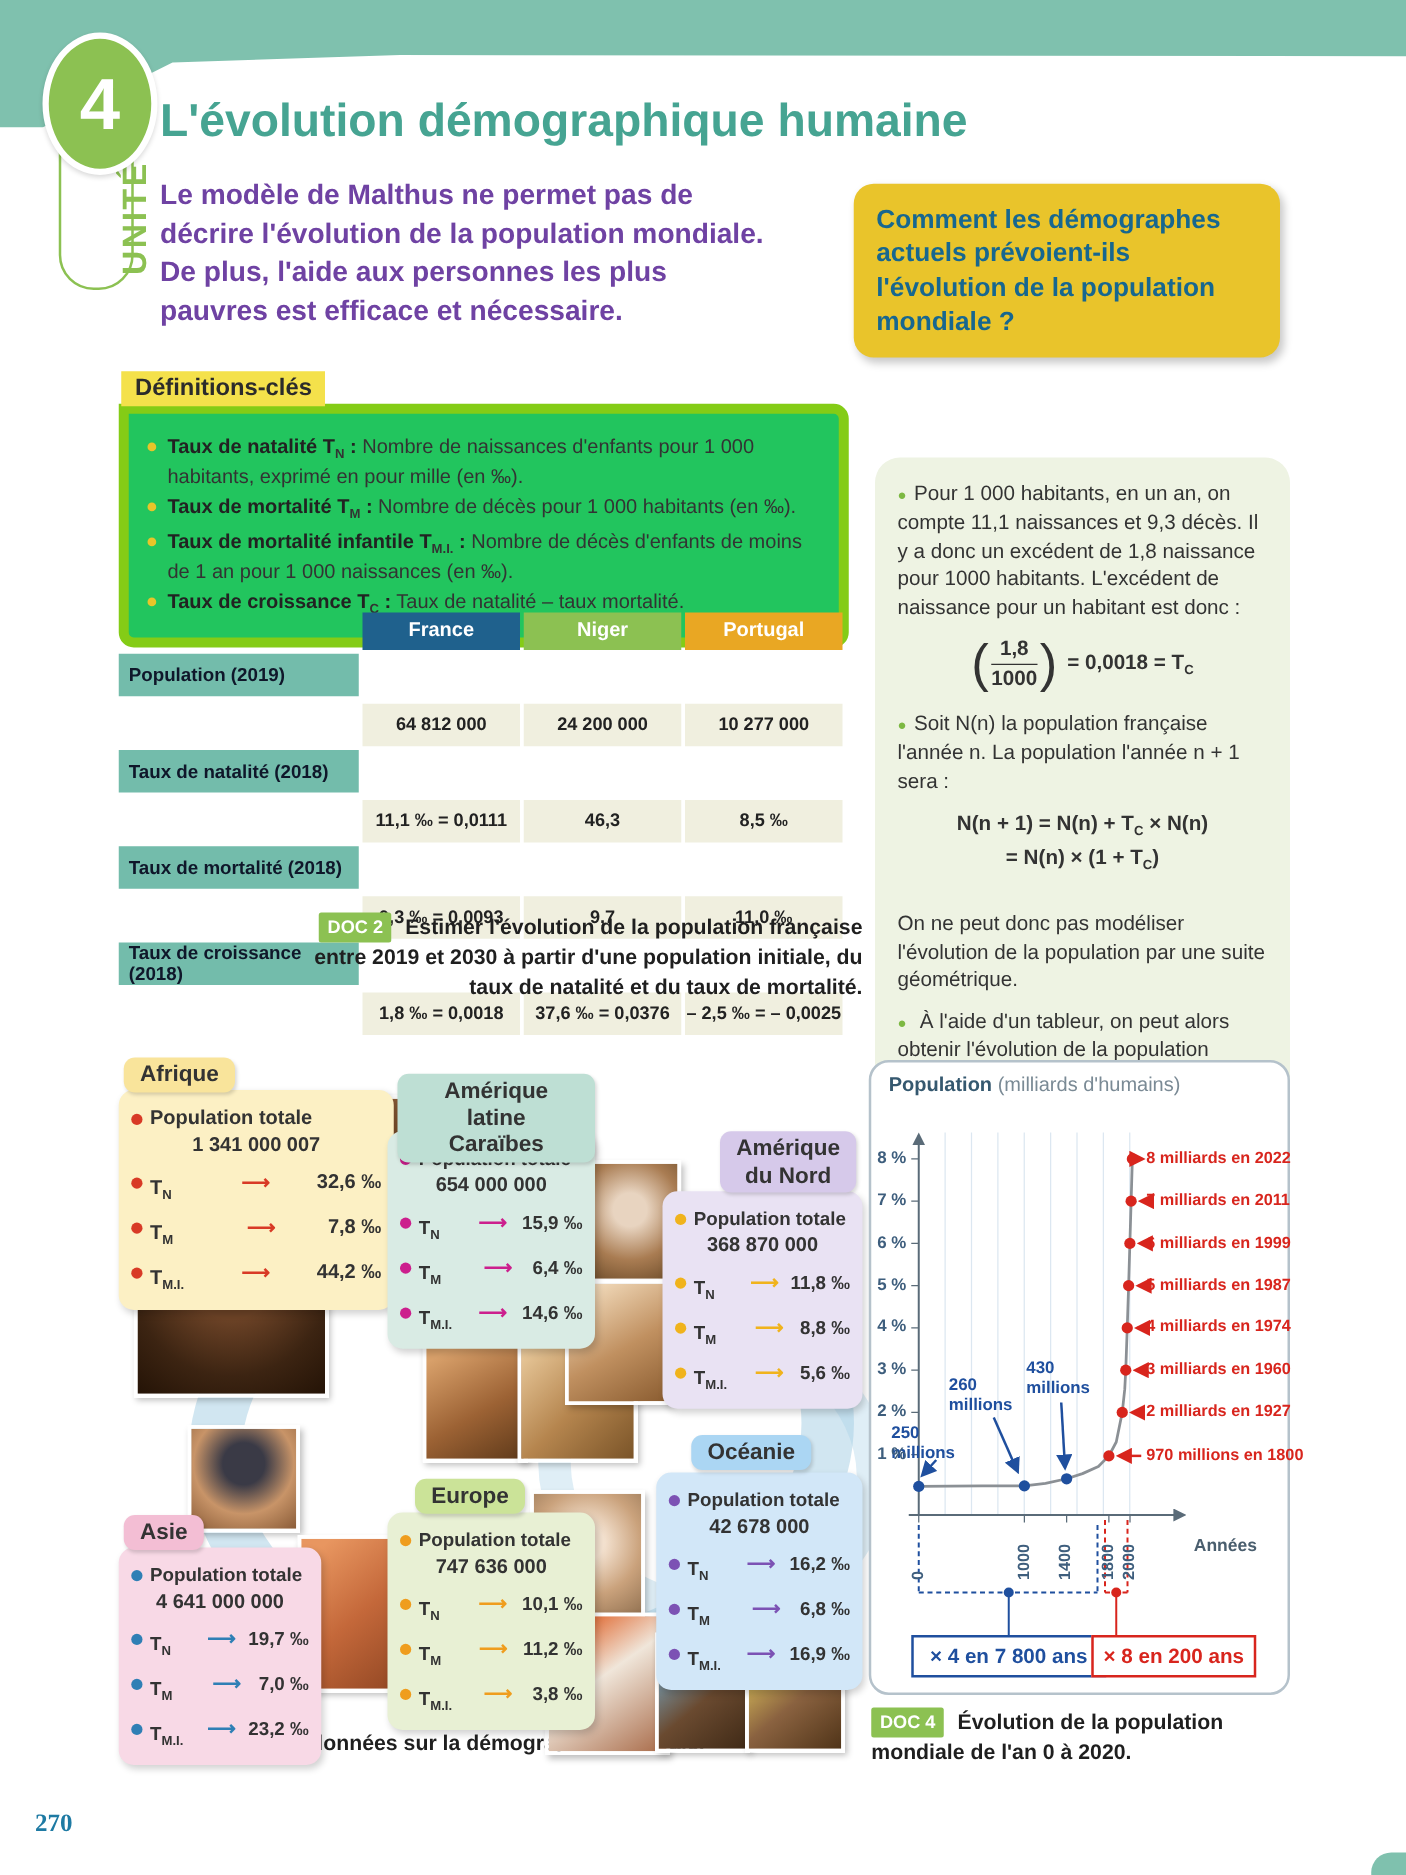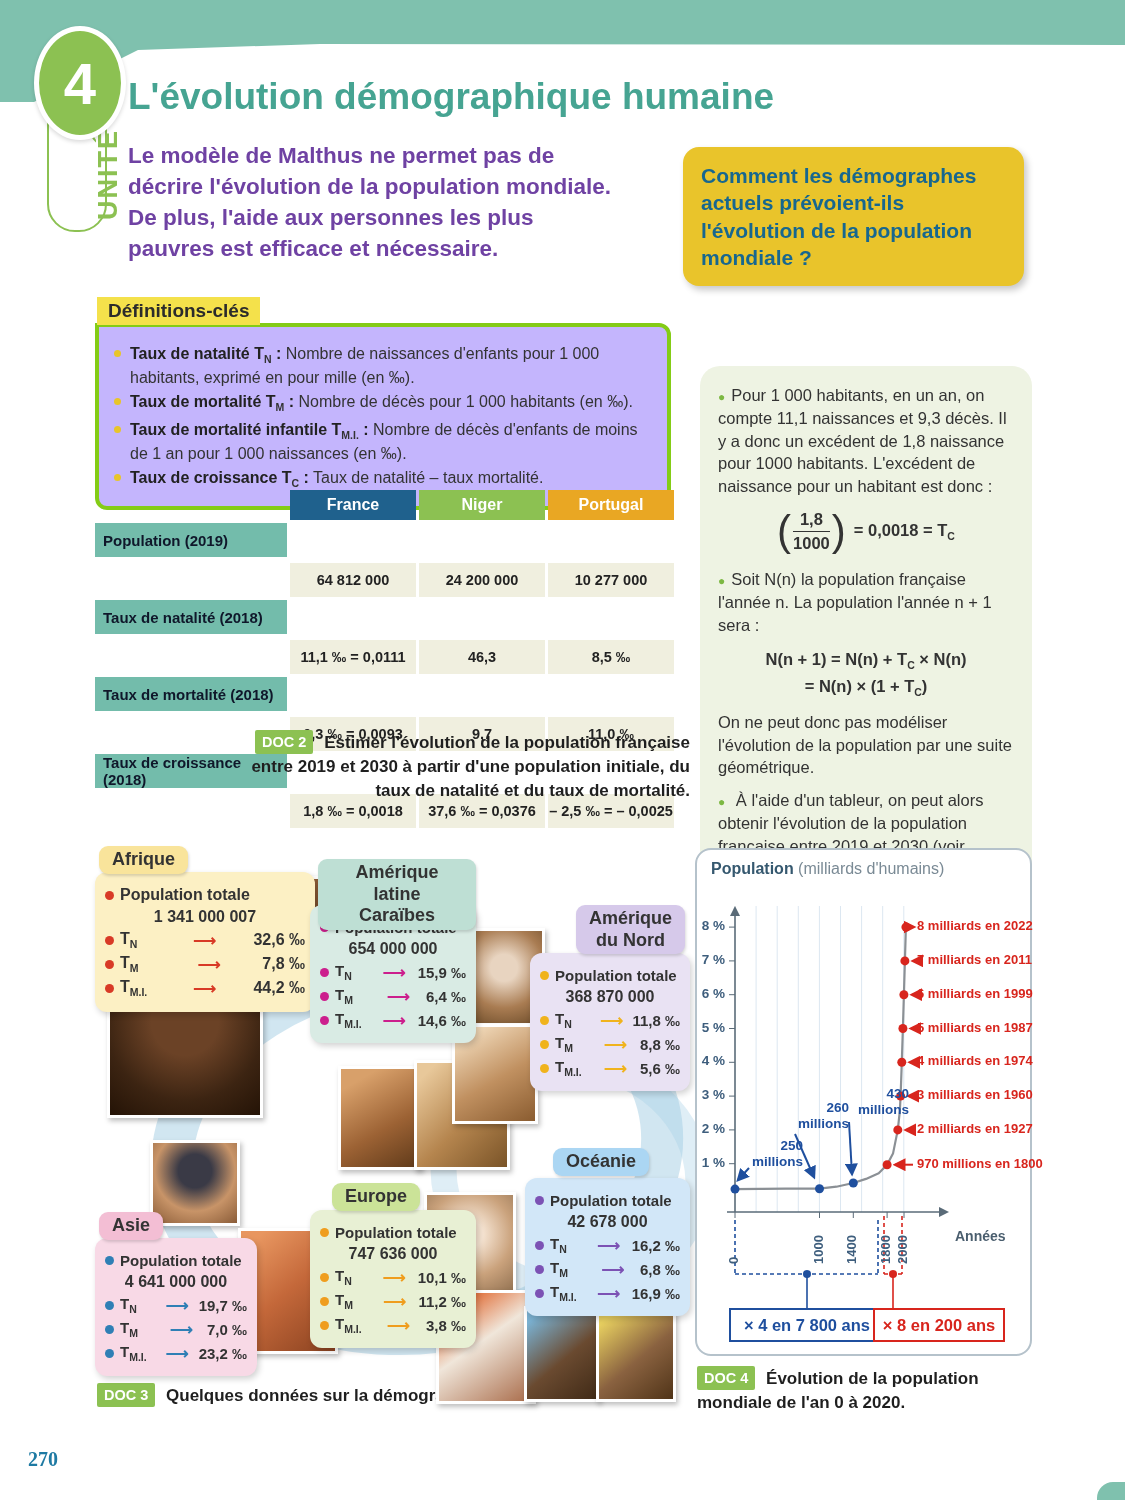--- a/index.html
+++ b/index.html
@@ -20,22 +20,22 @@
   .page-title{position:absolute;left:128px;top:76px;font-size:37px;font-weight:700;color:#46a492;}
   .intro{position:absolute;left:128px;top:140px;width:495px;font-size:22.5px;font-weight:700;
     color:#6f42a3;line-height:1.38;}
   .qbox{position:absolute;left:683px;top:147px;width:305px;background:#e9c42b;border-radius:16px;
     padding:15px 18px;box-shadow:3px 4px 7px rgba(0,0,0,.22);font-size:21px;font-weight:800;
     color:#17678f;line-height:1.3;}
 
   
   .defs-title{position:absolute;left:97px;top:297px;background:#f4e14b;padding:3px 11px;
     font-size:19px;font-weight:800;color:#2b2b2b;z-index:2;}
-  .defs-box{position:absolute;left:95px;top:323px;width:540px;border:4px solid #84cc16;
-    border-radius:0 12px 12px 12px;background:#c4b5fd;padding:16px 14px 12px 14px;font-size:16px;
+  .defs-box{position:absolute;left:95px;top:323px;width:540px;border:8px solid #84cc16;
+    border-radius:0 12px 12px 12px;background:#22c55e;padding:16px 14px 12px 14px;font-size:16px;
     color:#333;line-height:1.33;}
   .def-item{position:relative;padding-left:17px;margin-bottom:3px;}
   .def-item::before{content:"";position:absolute;left:1px;top:7px;width:7px;height:7px;
     border-radius:50%;background:#e8c52a;}
   .def-item b{color:#222;}
   sub{font-size:10.5px;font-weight:800;}
 
   
   .demo-table{position:absolute;left:95px;top:490px;display:grid;
     grid-template-columns:192px 126px 126px 126px;gap:3px;}
@@ -60,21 +60,21 @@
   .method{position:absolute;left:700px;top:366px;width:296px;background:#eef3e3;border-radius:20px;
     padding:18px 18px 16px 18px;font-size:16.5px;color:#333;line-height:1.38;}
   .method p{margin:0 0 10px 0;}
   .bullet{position:relative;padding-left:0;}
   .bullet::before{content:"\25CF";color:#7cb842;font-size:12px;margin-right:6px;}
   .formula{display:flex;align-items:center;justify-content:center;margin:6px 0 14px 0;font-weight:600;}
   .paren{font-size:42px;font-weight:300;line-height:0.9;color:#333;}
   .frac{display:inline-flex;flex-direction:column;text-align:center;margin:0 2px;}
   .frac .den{border-top:1.6px solid #333;}
   .ftail{margin-left:8px;}
-  .formula2{text-align:center;font-weight:600;margin:4px 0 10px 0;line-height:1.5;}
+  .formula2{text-align:center;font-weight:600;margin:4px 0 27px 0;line-height:1.5;}
   .doc3-link{color:#7cb842;font-weight:800;}
 
   
   .swirl1{position:absolute;left:150px;top:950px;width:450px;height:320px;border-radius:50%;
     border:42px solid rgba(164,206,228,.5);transform:rotate(-7deg);}
   .swirl2{position:absolute;left:430px;top:1050px;width:230px;height:200px;border-radius:50%;
     border:26px solid rgba(164,206,228,.35);transform:rotate(12deg);}
 
   .photo{position:absolute;border:3px solid #fff;box-shadow:2px 3px 5px rgba(0,0,0,.25);z-index:2;}
   .g1{background:linear-gradient(140deg,#b07a4e 10%,#7c4f2c 55%,#4e3018);}
@@ -91,38 +91,38 @@
   .g12{background:linear-gradient(140deg,#e8d060 10%,#8a6240 55%,#503418);}
 
   .region{position:absolute;background:var(--bg);border-radius:12px;padding:10px 10px 9px 10px;
     box-shadow:2px 3px 6px rgba(0,0,0,.18);z-index:3;}
   .region-tab{position:absolute;background:var(--tab);border-radius:9px;padding:3px 13px;
     font-weight:800;font-size:18px;color:#333;white-space:pre-line;text-align:center;line-height:1.2;
     box-shadow:1px 2px 3px rgba(0,0,0,.15);}
   .r-row{display:flex;align-items:center;margin:4px 0;font-weight:700;color:#333;font-size:15px;}
   .r-dot{width:9px;height:9px;border-radius:50%;background:var(--accent);flex:none;margin-right:6px;}
   .r-pop-val{text-align:center;font-weight:700;color:#333;font-size:16px;margin:1px 0 3px 0;}
-  .r-t{width:36px;}
+  .r-t{width:36px;margin-top:12px;}
   .r-arrow{color:var(--accent);flex:1;text-align:center;font-weight:800;font-size:16px;}
   .r-val{text-align:right;white-space:nowrap;}
   .af .r-row{font-size:16px;}
 
   
   .chart-panel{position:absolute;left:695px;top:848px;width:337px;height:508px;background:#fff;
     border:2px solid #b5c2cb;border-radius:16px;box-sizing:border-box;z-index:3;}
   .chart-head{position:absolute;left:14px;top:10px;font-size:16px;}
   .c-title{font-weight:800;color:#35586f;}
   .c-unit{color:#7a8a95;}
   #chart-plot{position:absolute;left:0;top:0;width:100%;height:100%;}
   #chart-svg{position:absolute;left:0;top:0;}
   .y-tick{position:absolute;width:28px;text-align:right;font-size:13.5px;font-weight:700;color:#3e5e7d;}
   .x-tick{position:absolute;writing-mode:vertical-rl;rotate:180deg;font-size:13px;font-weight:700;
     color:#3e5e7d;height:42px;}
   .red-lbl{position:absolute;font-size:13px;font-weight:800;color:#d8251d;white-space:nowrap;}
-  .blue-lbl{position:absolute;font-size:13.5px;font-weight:800;color:#1f4f9e;text-align:right;line-height:1.15;margin-left:30px;}
+  .blue-lbl{position:absolute;font-size:13.5px;font-weight:800;color:#1f4f9e;text-align:left;line-height:1.15;}
   .annees{position:absolute;left:258px;top:378px;font-size:14px;font-weight:800;color:#4a5e6e;}
   .mult-box{position:absolute;top:458px;height:30px;background:#fff;display:flex;align-items:center;
     justify-content:center;font-size:16.5px;font-weight:800;white-space:nowrap;}
   .mult-blue{left:32px;width:152px;border:2px solid #1f4f9e;color:#1f4f9e;}
   .mult-red{left:176px;width:128px;border:2px solid #d8251d;color:#d8251d;}
 
   .page-num{position:absolute;left:28px;top:1448px;font-family:"Liberation Serif",serif;
     font-size:20px;font-weight:700;color:#1e7aa3;}
   .corner-br{position:absolute;right:0;bottom:0;width:28px;height:18px;background:#7fc1ae;
     border-top-left-radius:16px;}

